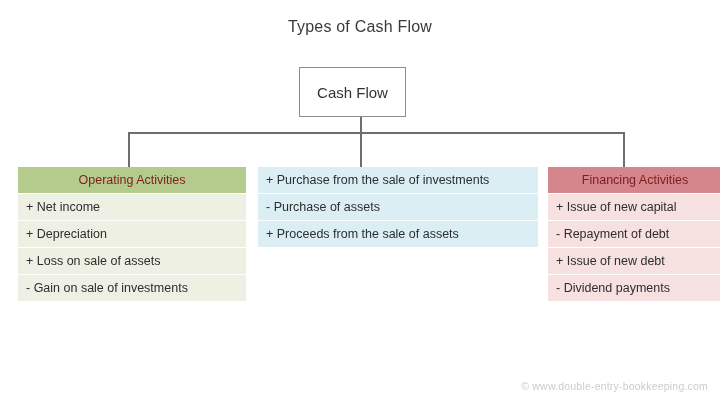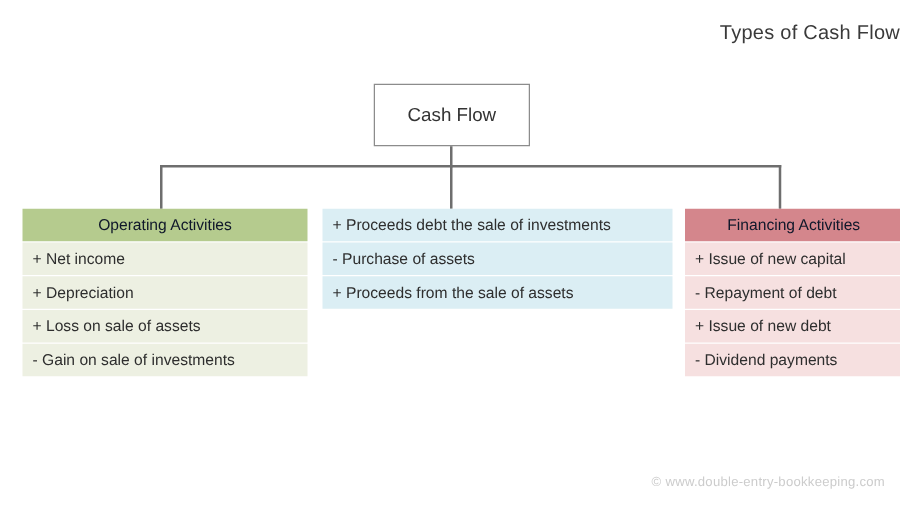--- a/index.html
+++ b/index.html
@@ -18,32 +18,32 @@
     width: 720px;
     height: 404px;
   }
 
   
   #title {
     position: absolute;
     left: 0;
     top: 18px;
     width: 720px;
-    text-align: right;
+    text-align: center;
     font-size: 16px;
     color: #3a3a3a;
     letter-spacing: 0.2px;
   }
 
   
   #root-box {
     position: absolute;
     left: 299px;
     top: 67px;
-    width: 125px;
+    width: 107px;
     height: 50px;
     border: 1px solid #8c8c8c;
     background: #ffffff;
     box-sizing: border-box;
     display: flex;
     align-items: center;
     justify-content: center;
     font-size: 15px;
     color: #333333;
   }
@@ -67,21 +67,21 @@
   #col-operating { left: 18px;  width: 228px; }
   #col-investing { left: 258px; width: 280px; }
   #col-financing { left: 548px; width: 174px; text-align: right; }
 
   .col-header {
     height: 26px;
     display: flex;
     align-items: center;
     justify-content: center;
     font-size: 12.5px;
-    color: #0f172a;
+    color: #7f1d1d;
     margin-bottom: 1px;
   }
   .col-row {
     height: 26px;
     display: flex;
     align-items: center;
     padding-left: 8px;
     box-sizing: border-box;
     font-size: 12.5px;
     color: #2e2e2e;
@@ -125,21 +125,21 @@
 
   <div class="column" id="col-operating">
     <div class="col-header">Operating Activities</div>
     <div class="col-row">+ Net income</div>
     <div class="col-row">+ Depreciation</div>
     <div class="col-row">+ Loss on sale of assets</div>
     <div class="col-row">- Gain on sale of investments</div>
   </div>
 
   <div class="column" id="col-investing">
-    <div class="col-row">+ Proceeds debt the sale of investments</div>
+    <div class="col-row">+ Purchase from the sale of investments</div>
     <div class="col-row">- Purchase of assets</div>
     <div class="col-row">+ Proceeds from the sale of assets</div>
   </div>
 
   <div class="column" id="col-financing">
     <div class="col-header">Financing Activities</div>
     <div class="col-row">+ Issue of new capital</div>
     <div class="col-row">- Repayment of debt</div>
     <div class="col-row">+ Issue of new debt</div>
     <div class="col-row">- Dividend payments</div>

